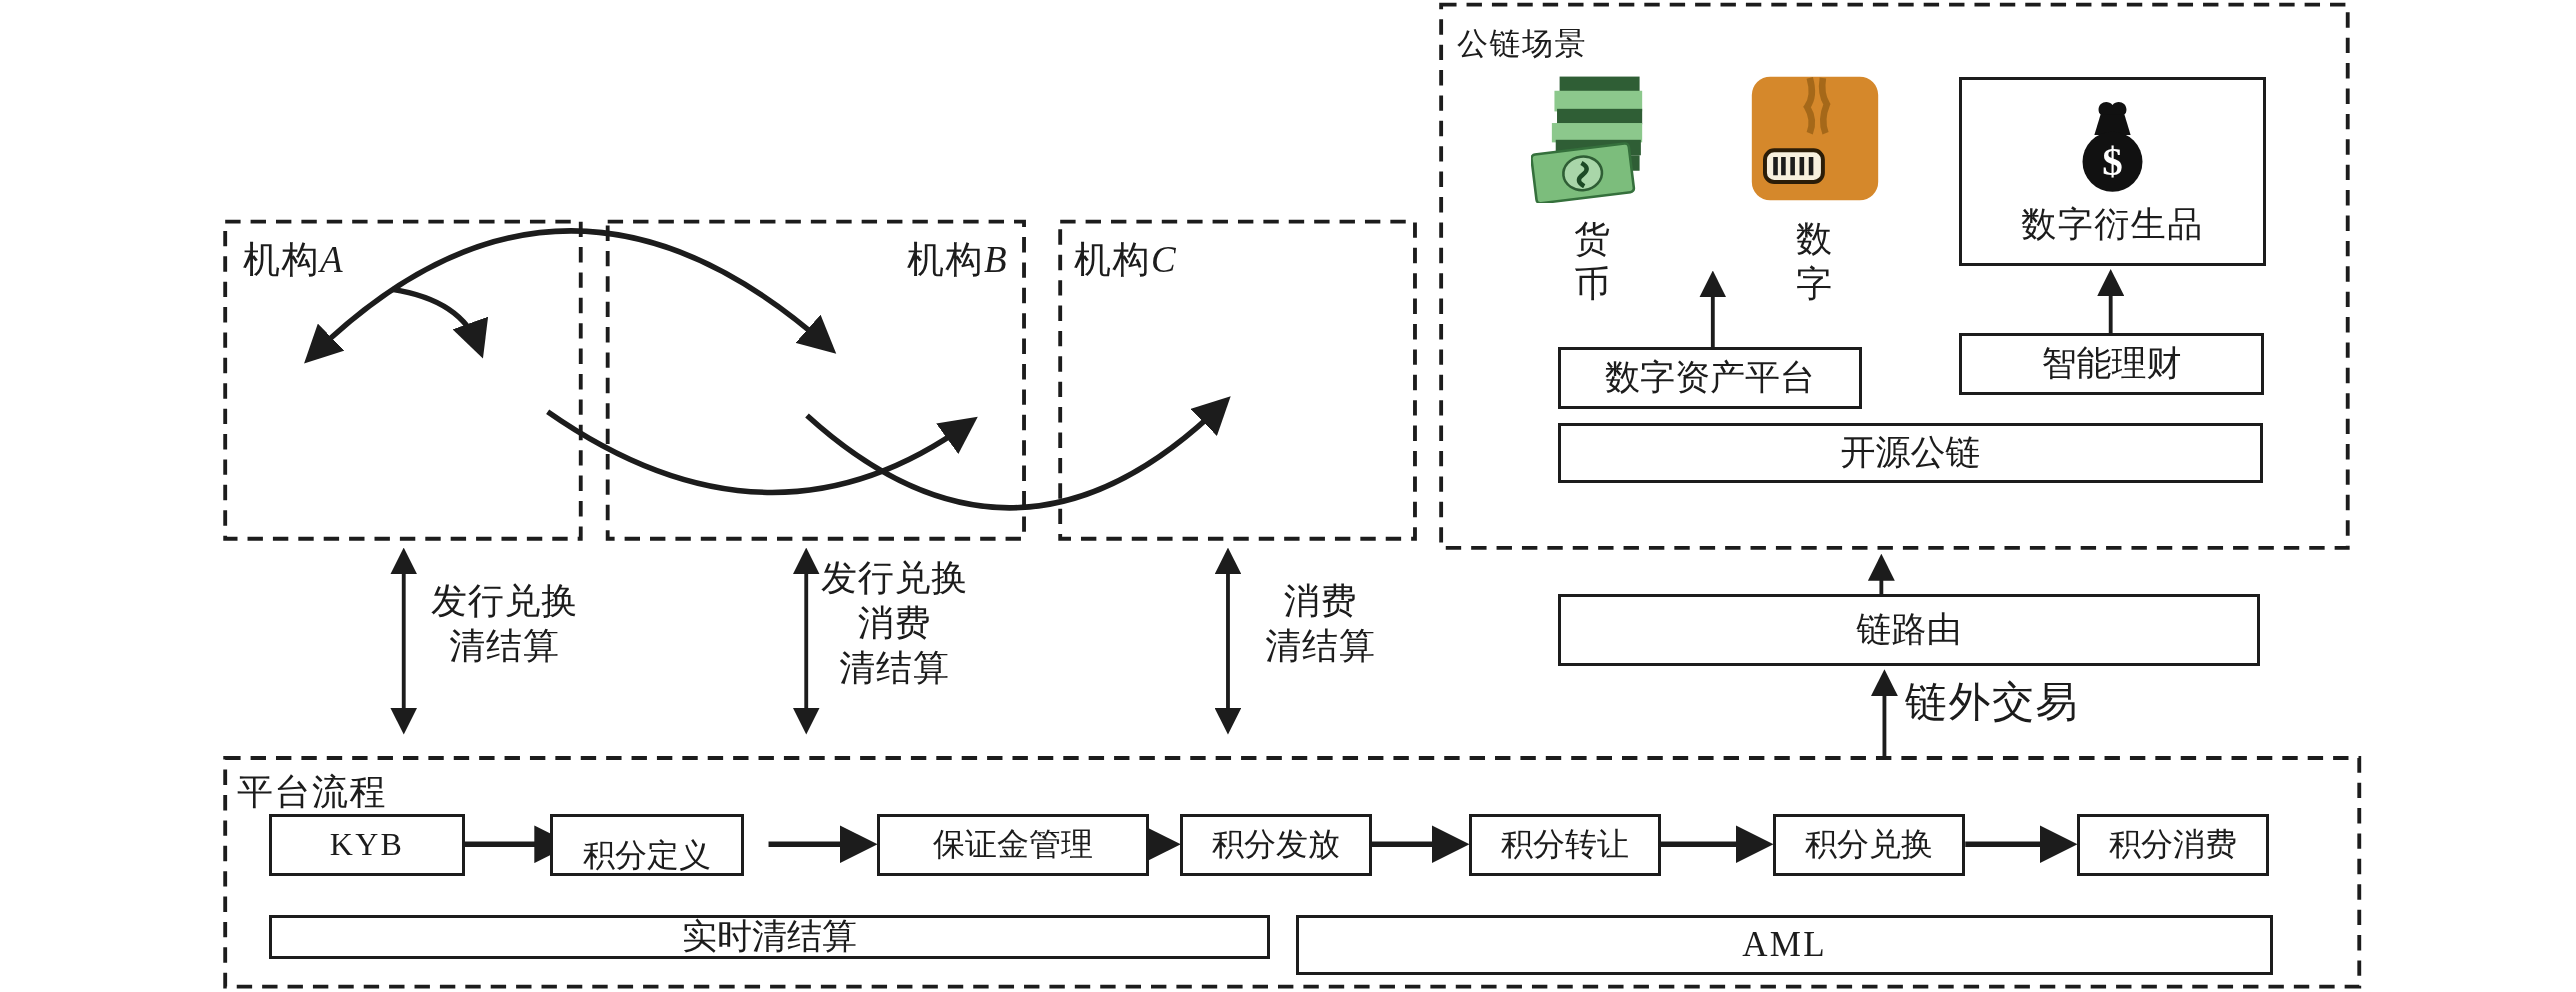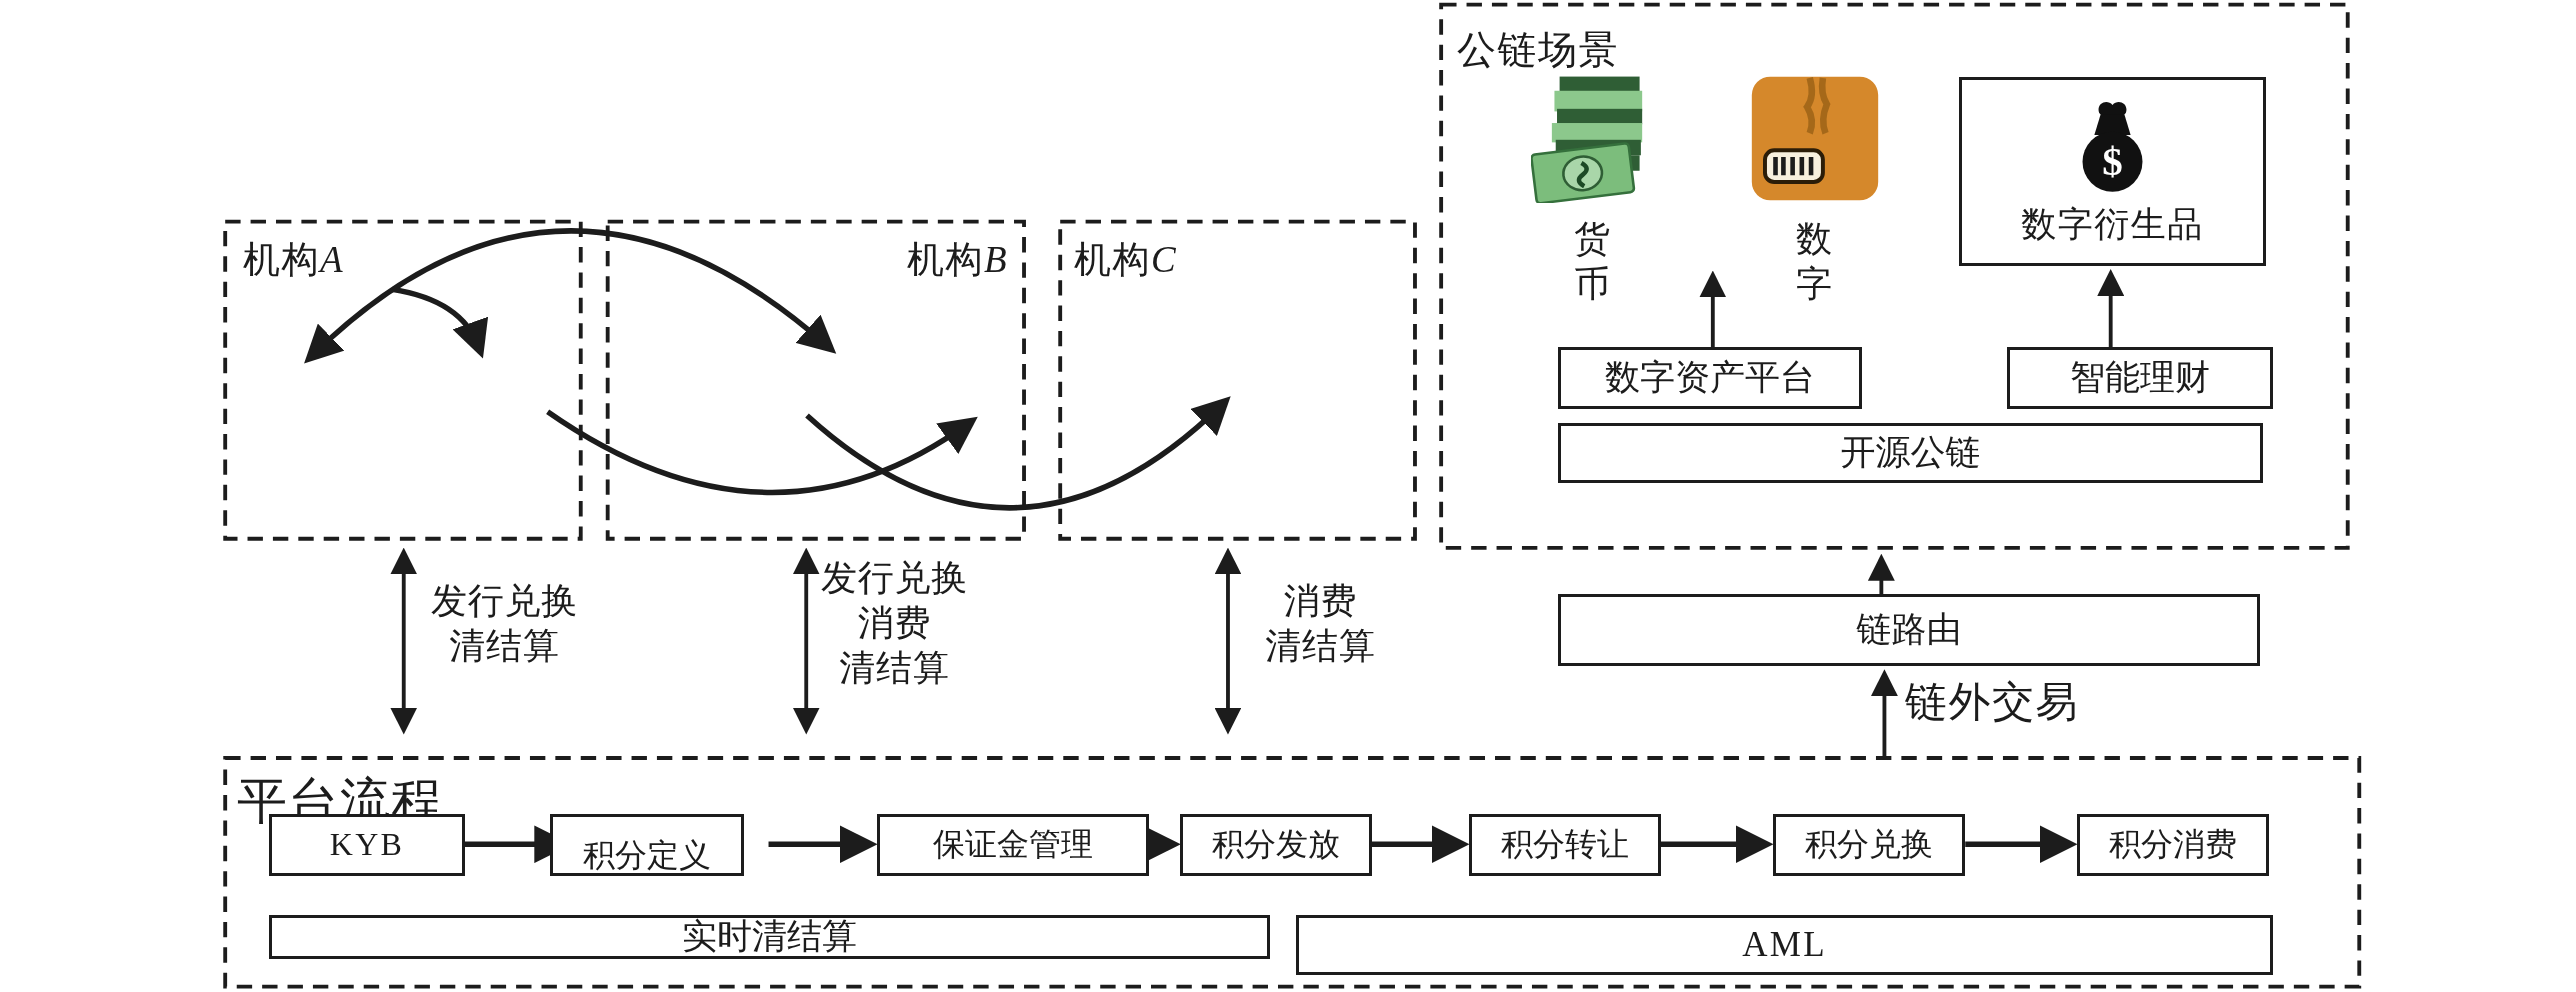--- a/index.html
+++ b/index.html
@@ -13,21 +13,21 @@
   }
   #overlay{position:absolute;left:0;top:0;width:2576px;height:992px;z-index:1;}
   .abs{position:absolute;z-index:2;}
   .box{
     position:absolute;z-index:2;box-sizing:border-box;
     border:3.1px solid #1c1c1c;background:#ffffff;
     display:flex;align-items:center;justify-content:center;
     font-size:35px;line-height:1.1;white-space:nowrap;
   }
   .flowbox{border-width:3.8px;font-size:32px;}
-  .title{font-size:39px;letter-spacing:1.5px;}
+  .title{font-size:31px;letter-spacing:1.5px;}
   .lbl{font-size:37px;letter-spacing:1.5px;white-space:nowrap;}
   .stack{white-space:pre-line;text-align:center;font-size:36px;line-height:1.25;letter-spacing:0.8px;}
   .it{font-style:italic;font-family:"Liberation Serif","DejaVu Serif",serif;}
   .derivbox{flex-direction:column;justify-content:flex-start;padding-top:20px;gap:10.8px;}
   .bagdollar{fill:#ffffff;font-family:"Liberation Serif","DejaVu Serif",serif;font-weight:bold;font-size:52px;}
 </style>
 </head>
 <body>
 
 <div id="canvas">
@@ -122,33 +122,33 @@
       <path d="M30,18 L60,18 L68,44 L22,44 Z" fill="#111111"></path>
       <ellipse cx="45" cy="78" rx="38" ry="38" fill="#111111"></ellipse>
       <text class="bagdollar" x="45" y="95" text-anchor="middle">$</text>
     </svg>
     <div style="font-size:35px;letter-spacing:1.5px;">数字衍生品</div>
   </div>
 
   <div class="box" style="left:1558px;top:347px;width:304px;height:62px;">
     <span>数字资产平台</span>
   </div>
-  <div class="box" style="left:1959px;top:347px;width:266px;height:62px;margin-left:48px;">
+  <div class="box" style="left:1959px;top:333px;width:305px;height:62px;">
     <span>智能理财</span>
   </div>
   <div class="box" style="left:1558px;top:423px;width:705px;height:60px;">
     <span>开源公链</span>
   </div>
 
   <div class="box" style="left:1558px;top:594px;width:702px;height:72px;">
     <span>链路由</span>
   </div>
   <div class="abs lbl" style="left:1905px;top:674px;font-size:42px;">链外交易</div>
 
-  <div class="abs title" style="left:237px;top:768px;font-size:50px;">平台流程</div>
+  <div class="abs title" style="left:237px;top:768px;font-size:36px;">平台流程</div>
 
   <div class="box flowbox" style="left:269px;top:814px;width:196px;height:62px;letter-spacing:2.3px;">
     <span>KYB</span>
   </div>
   <div class="box flowbox" style="left:550px;top:814px;width:194px;height:62px;align-items:flex-end;">
     <span>积分定义</span>
   </div>
   <div class="box flowbox" style="left:877px;top:814px;width:272px;height:62px;">
     <span>保证金管理</span>
   </div>

